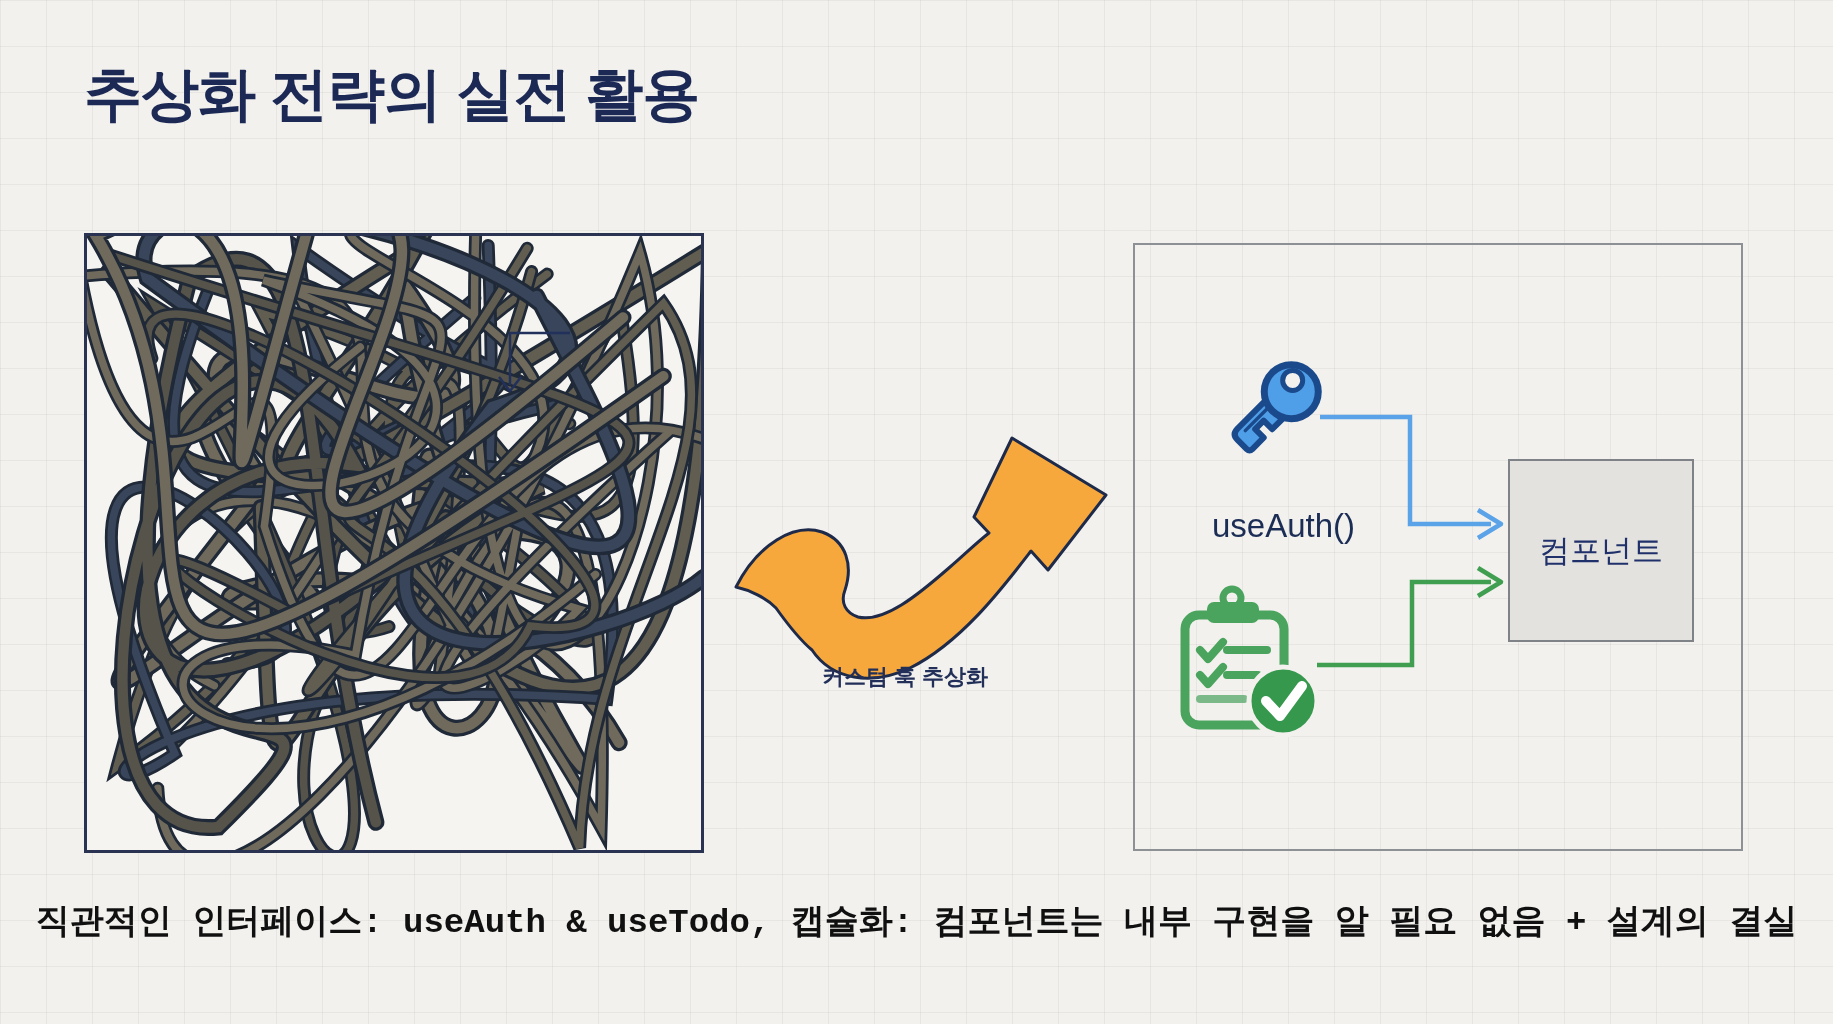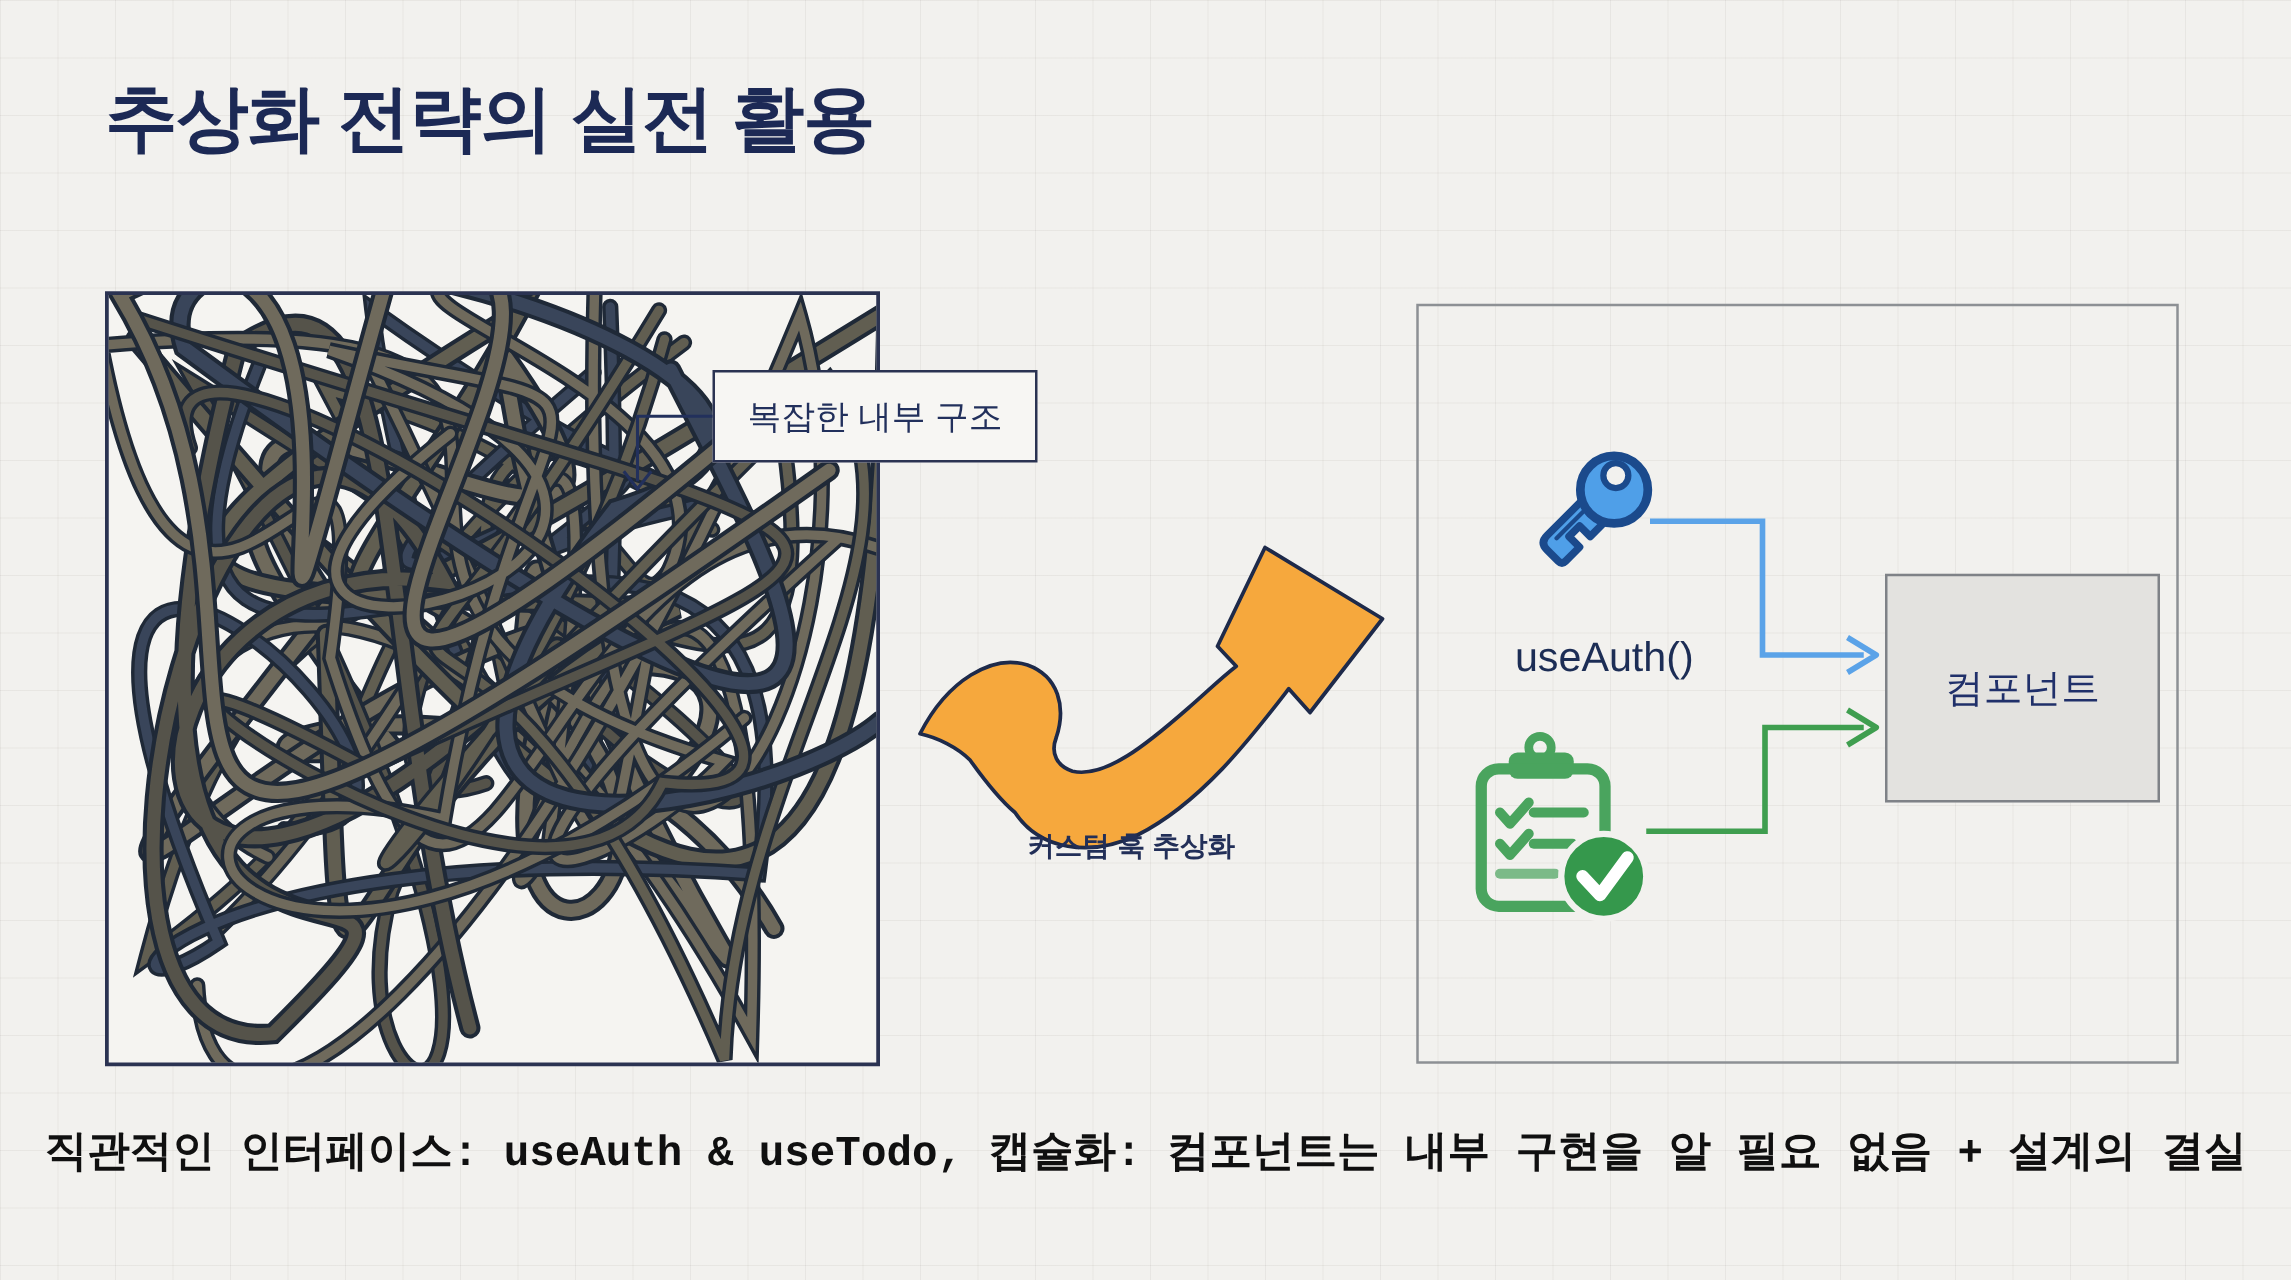--- a/index.html
+++ b/index.html
@@ -44,21 +44,21 @@
   .flow-svg{position:absolute;left:0;top:0;}
   .key-svg{position:absolute;left:75px;top:98px;}
   .hook-label{
     position:absolute;width:220px;text-align:right;
     font-size:33px;font-weight:400;color:#1c2d55;
   }
   .hook-label.auth{left:0px;top:262px;}
   .hook-label.todo{left:0px;top:502px;}
   .todo-svg{position:absolute;left:45px;top:335px;}
   .component-box{
-    position:absolute;left:373px;top:214px;width:220px;height:183px;
+    position:absolute;left:373px;top:214px;width:186px;height:183px;
     background:#e3e2df;border:2px solid #7f8287;box-sizing:border-box;
     display:flex;align-items:center;justify-content:center;
     font-size:31px;color:#20306a;font-weight:500;
   }
   .caption{
     position:absolute;left:0;top:898px;width:100%;text-align:center;
     font-size:34px;font-weight:800;color:#101010;font-family:Liberation Mono, monospace;
   }
 </style>
 </head>
@@ -98,23 +98,20 @@
         <path d="M449.6,60.0 C541.4,242.9 717.5,527.3 60.1,42.3 C4.2,-134.8 712.1,80.2 405.2,171.0 C145.3,504.4 540.1,407.8 617.0,341.2" fill="none" stroke="#39455a" stroke-width="10.5" stroke-linecap="round"></path>
         <path d="M508.5,338.4 C112.7,672.6 -58.9,349.0 268.4,419.3 C333.1,23.7 462.4,105.8 176.2,44.2 C660.6,215.1 -59.9,371.6 273.3,111.0" fill="none" stroke="#1f2937" stroke-width="13" stroke-linecap="round"></path>
         <path d="M508.5,338.4 C112.7,672.6 -58.9,349.0 268.4,419.3 C333.1,23.7 462.4,105.8 176.2,44.2 C660.6,215.1 -59.9,371.6 273.3,111.0" fill="none" stroke="#6f6a5c" stroke-width="7.5" stroke-linecap="round"></path>
         <path d="M21.8,18.7 C684.5,232.2 677.6,164.2 206.6,378.3 C-143.7,187.5 355.0,575.1 443.1,390.1 C723.2,421.9 0.1,-68.6 64.9,122.3" fill="none" stroke="#1f2937" stroke-width="13" stroke-linecap="round"></path>
         <path d="M21.8,18.7 C684.5,232.2 677.6,164.2 206.6,378.3 C-143.7,187.5 355.0,575.1 443.1,390.1 C723.2,421.9 0.1,-68.6 64.9,122.3" fill="none" stroke="#55534a" stroke-width="7.5" stroke-linecap="round"></path>
         <path d="M536.0,81.6 C-89.9,614.6 532.7,-130.5 222.2,-12.0 C56.9,584.1 281.4,-145.4 8.8,-0.2 C195.3,308.1 -135.2,642.9 576.3,140.2" fill="none" stroke="#1f2937" stroke-width="17" stroke-linecap="round"></path>
         <path d="M536.0,81.6 C-89.9,614.6 532.7,-130.5 222.2,-12.0 C56.9,584.1 281.4,-145.4 8.8,-0.2 C195.3,308.1 -135.2,642.9 576.3,140.2" fill="none" stroke="#6f6a5c" stroke-width="10.5" stroke-linecap="round"></path>
       </svg>
   </div>
 
-  <div class="callout">
-    <span>복잡한 내부 구조</span>
-  </div>
   <svg class="connector-svg" width="90" height="75" viewBox="490 325 90 75">
     <path d="M 570,333 L 510,333 L 510,385" fill="none" stroke="#22305c" stroke-width="2.5"></path>
     <polyline points="499,377 510,391 521,377" fill="none" stroke="#22305c" stroke-width="2.5"></polyline>
   </svg>
 
   <svg class="swoosh-svg" width="430" height="300" viewBox="700 410 430 300">
     <path d="M 736,587
              C 758,544 794,523 822,532
              C 847,541 853,566 845,590
              C 840,603 846,613 858,617

